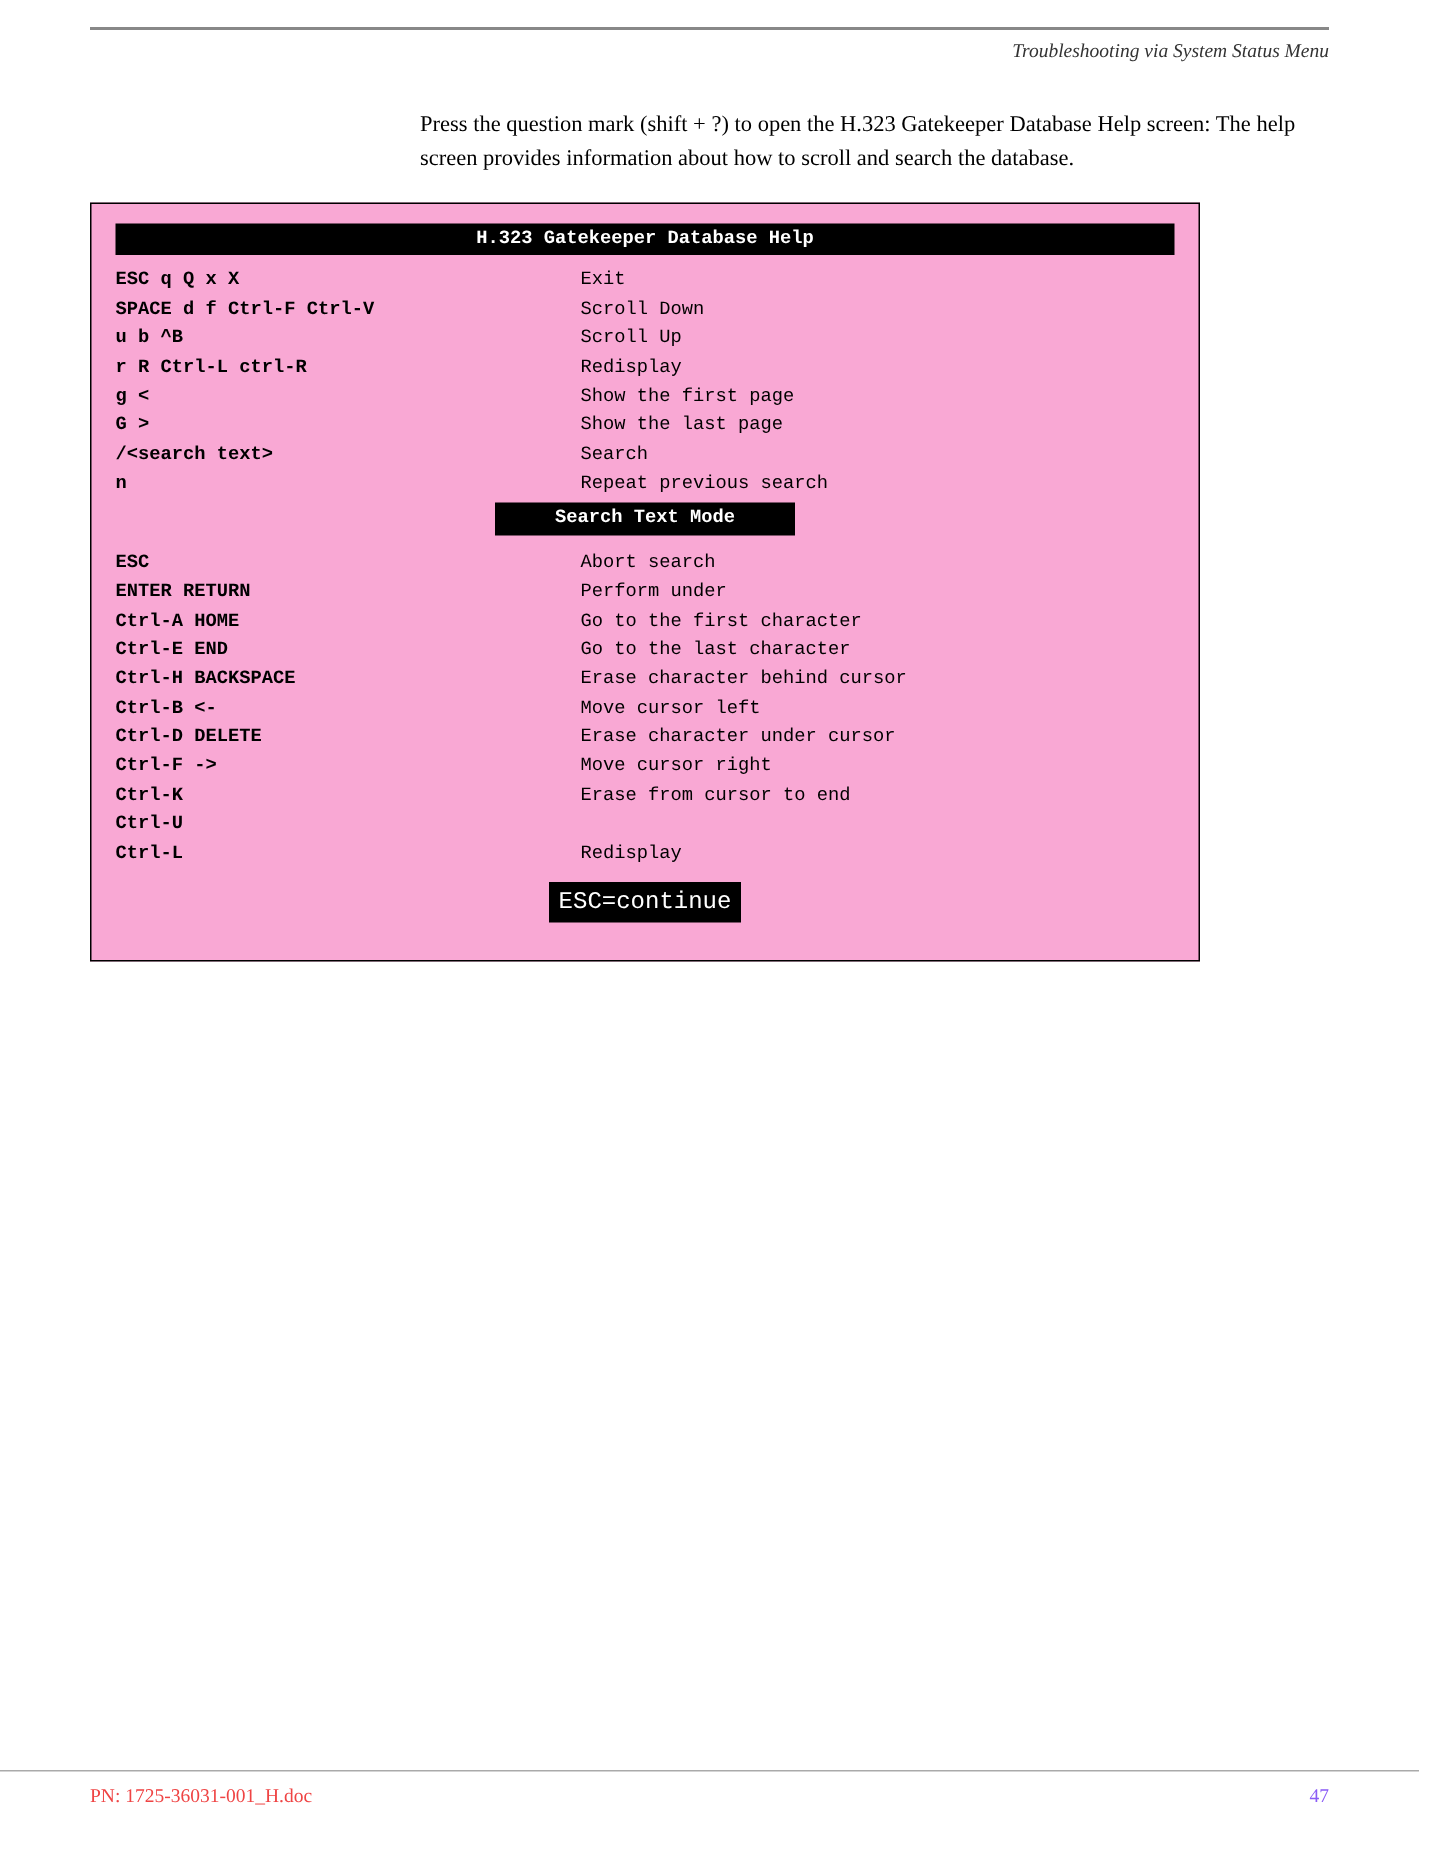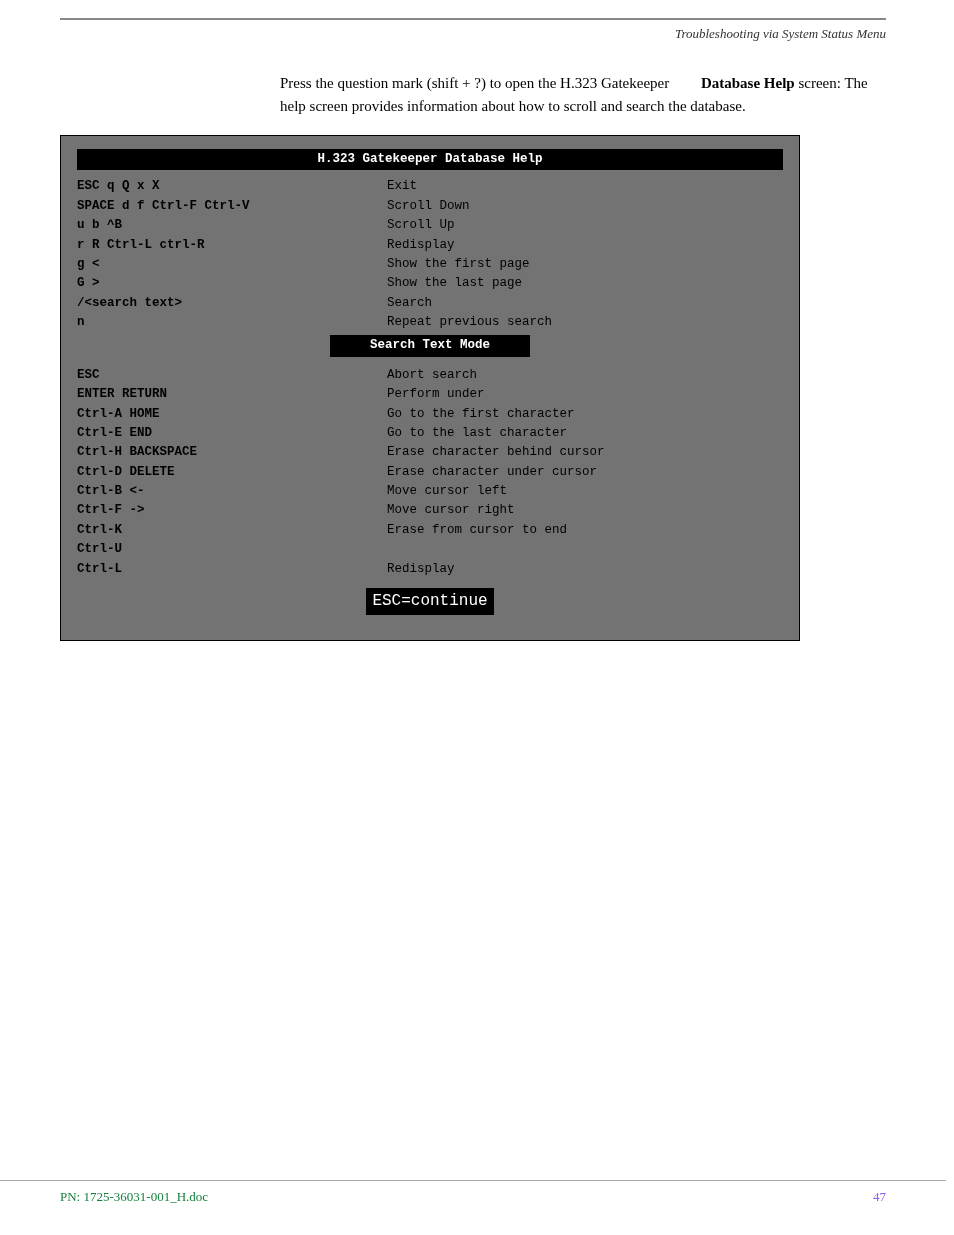--- a/index.html
+++ b/index.html
@@ -47,28 +47,27 @@
     }
 
     .intro-paragraph {
       font-size: 15px;
       line-height: 1.5;
       margin-bottom: 18px;
       color: #000;
     }
 
     .bold-inline {
-      font-weight: bold;
-      margin-left: 28px;
+      font-weight: normal;
     }
 
     
     .terminal-box {
       border: 1px solid #000000;
-      background: #737373;
+      background: #f9a8d4;
       padding: 10px 16px 16px 16px;
       font-family: "Courier New", Courier, monospace;
       font-size: 12.5px;
       line-height: 1.55;
       color: #000000;
       margin-left: -220px;
       width: 740px;
     }
 
     .term-title-bar {
@@ -141,21 +140,21 @@
       padding: 0 60px;
       display: flex;
       justify-content: space-between;
       align-items: center;
       border-top: 1px solid #aaaaaa;
       padding-top: 8px;
     }
 
     .footer-pn {
       font-size: 13px;
-      color: #15803d;
+      color: #ef4444;
       font-family: "Times New Roman", Times, serif;
     }
 
     .footer-page {
       font-size: 13px;
       color: #8b5cf6;
       font-family: "Times New Roman", Times, serif;
     }
   </style>
 </head>
@@ -232,26 +231,26 @@
       </div>
       <div class="term-line">
         <span class="term-key">Ctrl-E END</span>
         <span class="term-desc">Go to the last character</span>
       </div>
       <div class="term-line">
         <span class="term-key">Ctrl-H BACKSPACE</span>
         <span class="term-desc">Erase character behind cursor</span>
       </div>
       <div class="term-line">
+        <span class="term-key">Ctrl-B &lt;-</span>
+        <span class="term-desc">Move cursor left</span>
+      </div>
+      <div class="term-line">
         <span class="term-key">Ctrl-D DELETE</span>
         <span class="term-desc">Erase character under cursor</span>
-      </div>
-      <div class="term-line">
-        <span class="term-key">Ctrl-B &lt;-</span>
-        <span class="term-desc">Move cursor left</span>
       </div>
       <div class="term-line">
         <span class="term-key">Ctrl-F -&gt;</span>
         <span class="term-desc">Move cursor right</span>
       </div>
       <div class="term-line">
         <span class="term-key">Ctrl-K</span>
         <span class="term-desc">Erase from cursor to end</span>
       </div>
       <div class="term-line">

